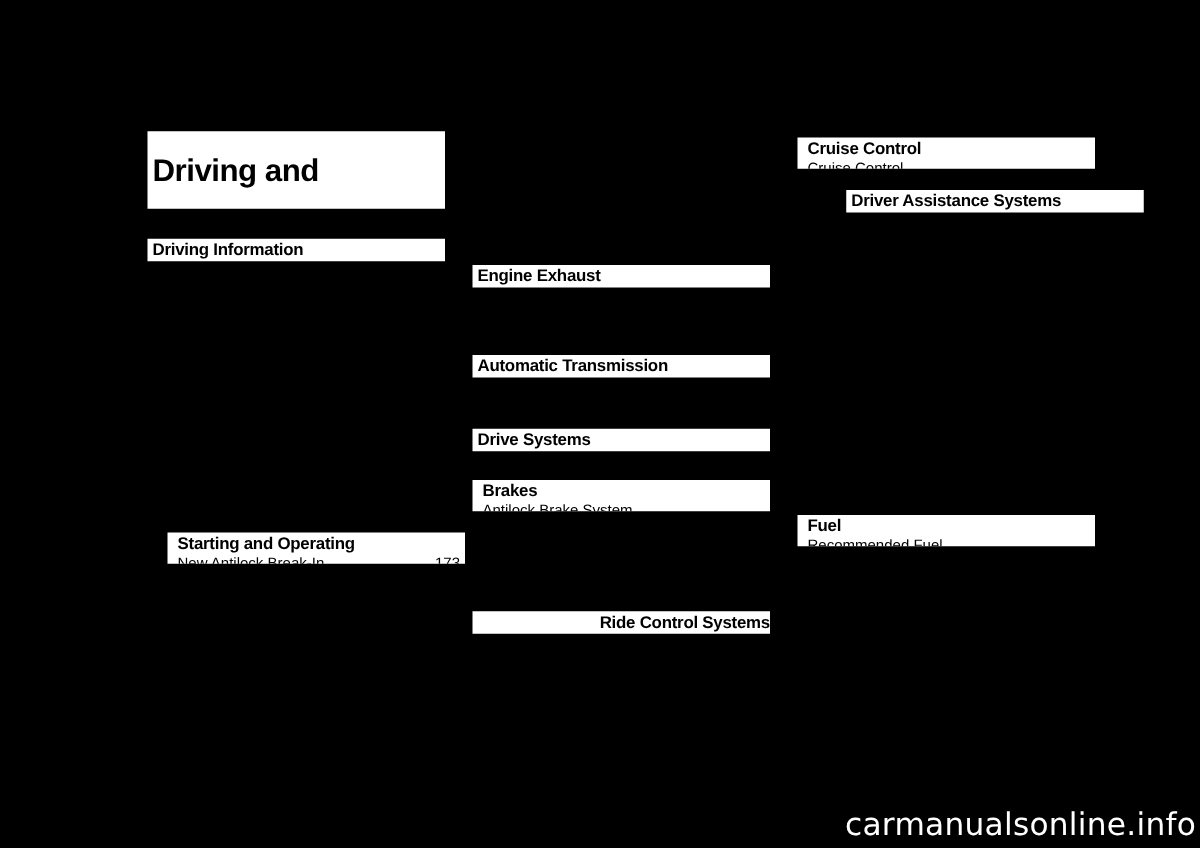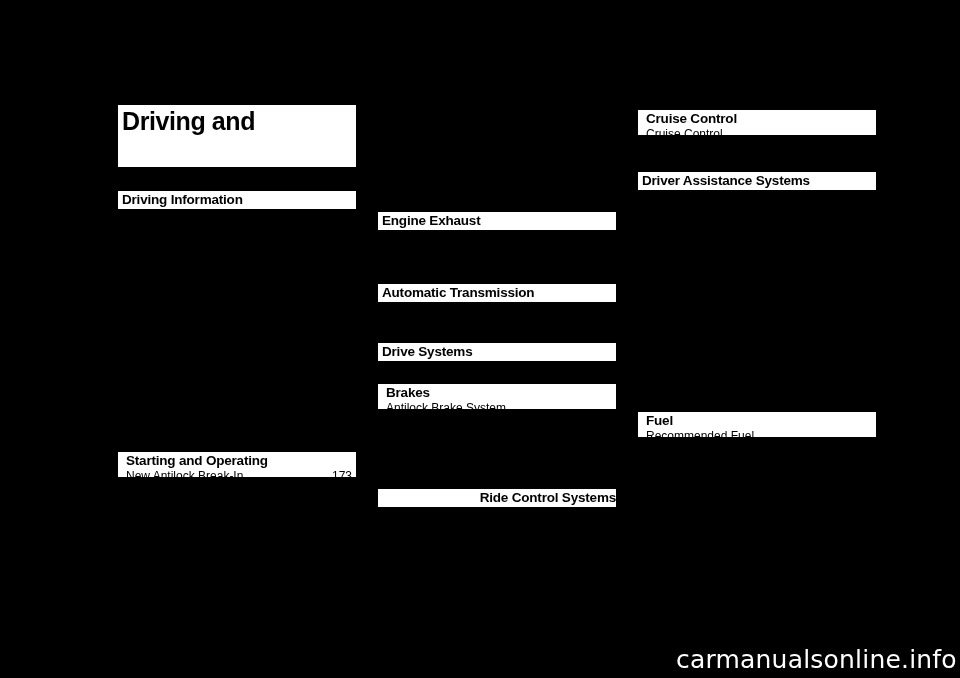--- a/index.html
+++ b/index.html
@@ -39,21 +39,21 @@
     white-space: nowrap;
     letter-spacing: -0.2px;
   }
 
   
   .title-block {
     left: 118px;
     top: 105px;
     width: 238px;
     height: 62px;
-    padding: 1px 0 0 4px;
+    padding: 17px 0 0 4px;
   }
   .title-block .band-text {
     font-size: 25px;
     line-height: 30px;
     letter-spacing: -0.4px;
   }
 
   
   .sec {
     height: 18px;
@@ -112,21 +112,21 @@
 <div class="page">
 
   <div class="band title-block col-left">
     <span class="band-text">Driving and</span>
   </div>
 
   <div class="band sec col-left" style="top:191px;">
     <span class="band-text">Driving Information</span>
   </div>
 
-  <div class="band sec-tall col-left" style="top:452px;">
+  <div class="band sec-tall col-left" style="top:426px;margin-left:16px;">
     <span class="band-text">Starting and Operating</span>
     <span class="clipped-line">
       <span class="cl-num">173</span>
       <span>New Antilock Break-In</span>
     </span>
   </div>
 
   <div class="band sec col-mid" style="top:212px;">
     <span class="band-text">Engine Exhaust</span>
   </div>
@@ -152,21 +152,21 @@
   </div>
 
   <div class="band sec-tall col-right" style="top:110px;">
     <span class="band-text">Cruise Control</span>
     <span class="clipped-line">
       <span class="cl-num"></span>
       <span>Cruise Control</span>
     </span>
   </div>
 
-  <div class="band sec col-right" style="top:172px;">
+  <div class="band sec col-right" style="top:152px;margin-left:39px;">
     <span class="band-text">Driver Assistance Systems</span>
   </div>
 
   <div class="band sec-tall col-right" style="top:412px;">
     <span class="band-text">Fuel</span>
     <span class="clipped-line">
       <span class="cl-num"></span>
       <span>Recommended Fuel</span>
     </span>
   </div>

